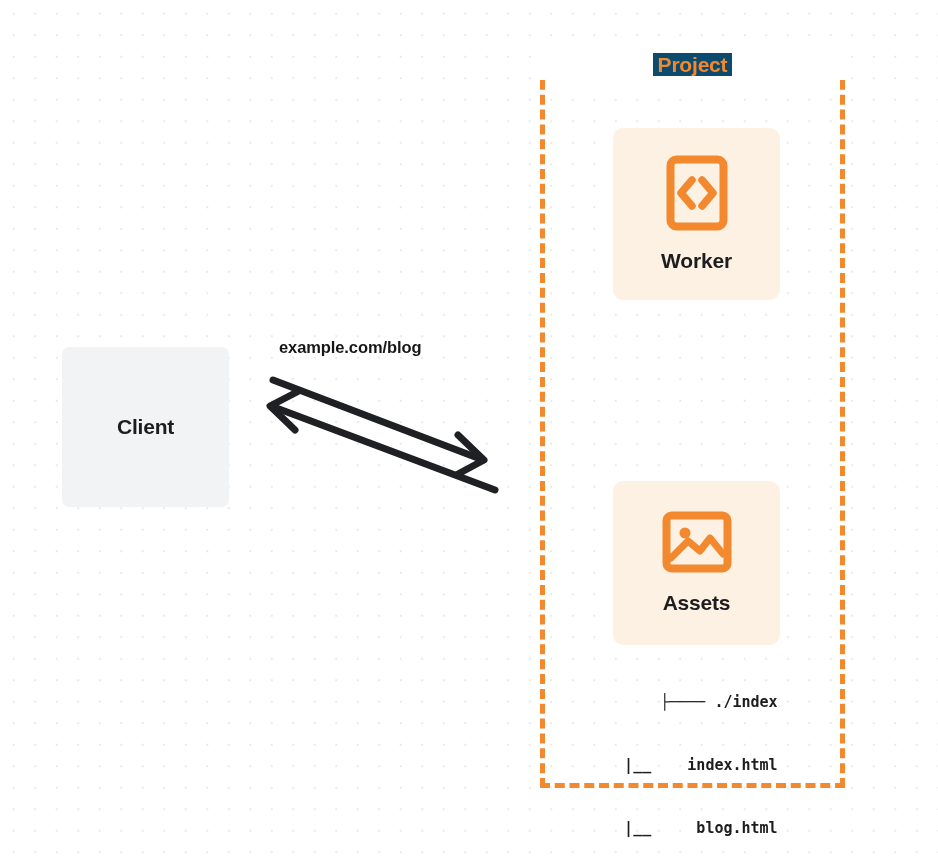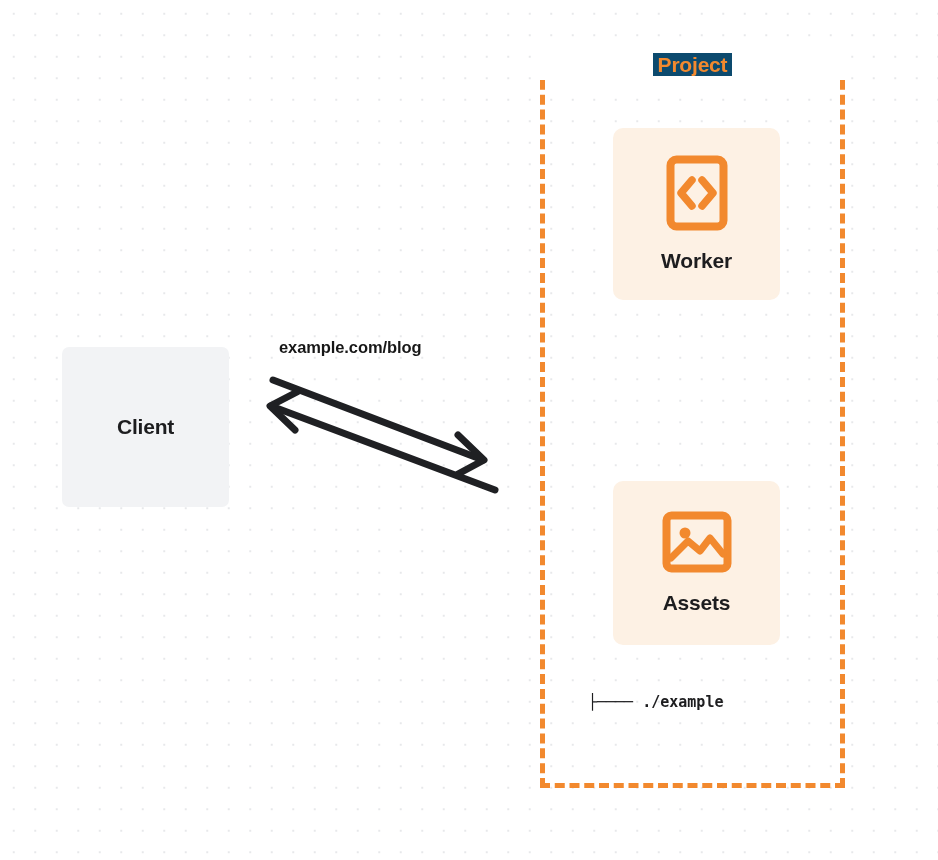--- a/index.html
+++ b/index.html
@@ -174,21 +174,23 @@
       <svg width="70" height="62" viewBox="0 0 70 62" xmlns="http://www.w3.org/2000/svg">
         <rect x="4.5" y="4.5" width="61" height="53" rx="5" ry="5" fill="none" stroke="#F2892E" stroke-width="8"></rect>
         <circle cx="23" cy="22" r="5.5" fill="#F2892E"></circle>
         <path d="M 9 47 L 26 30 L 38 40 L 48 27 L 61 43" fill="none" stroke="#F2892E" stroke-width="7" stroke-linecap="round" stroke-linejoin="round"></path>
       </svg>
     </span>
     <span class="card-label">Assets</span>
   </div>
 
   <div class="file-tree">
-    <div>├──── ./example</div>
+    <div>├──── ./index</div>
+    <div>    |__    index.html</div>
+    <div>    |__     blog.html</div>
     
   </div>
 
   <div class="client-box">
     <span class="client-label">Client</span>
   </div>
 
   <div class="edge-label">example.com/blog</div>
 
   <span class="arrows">

